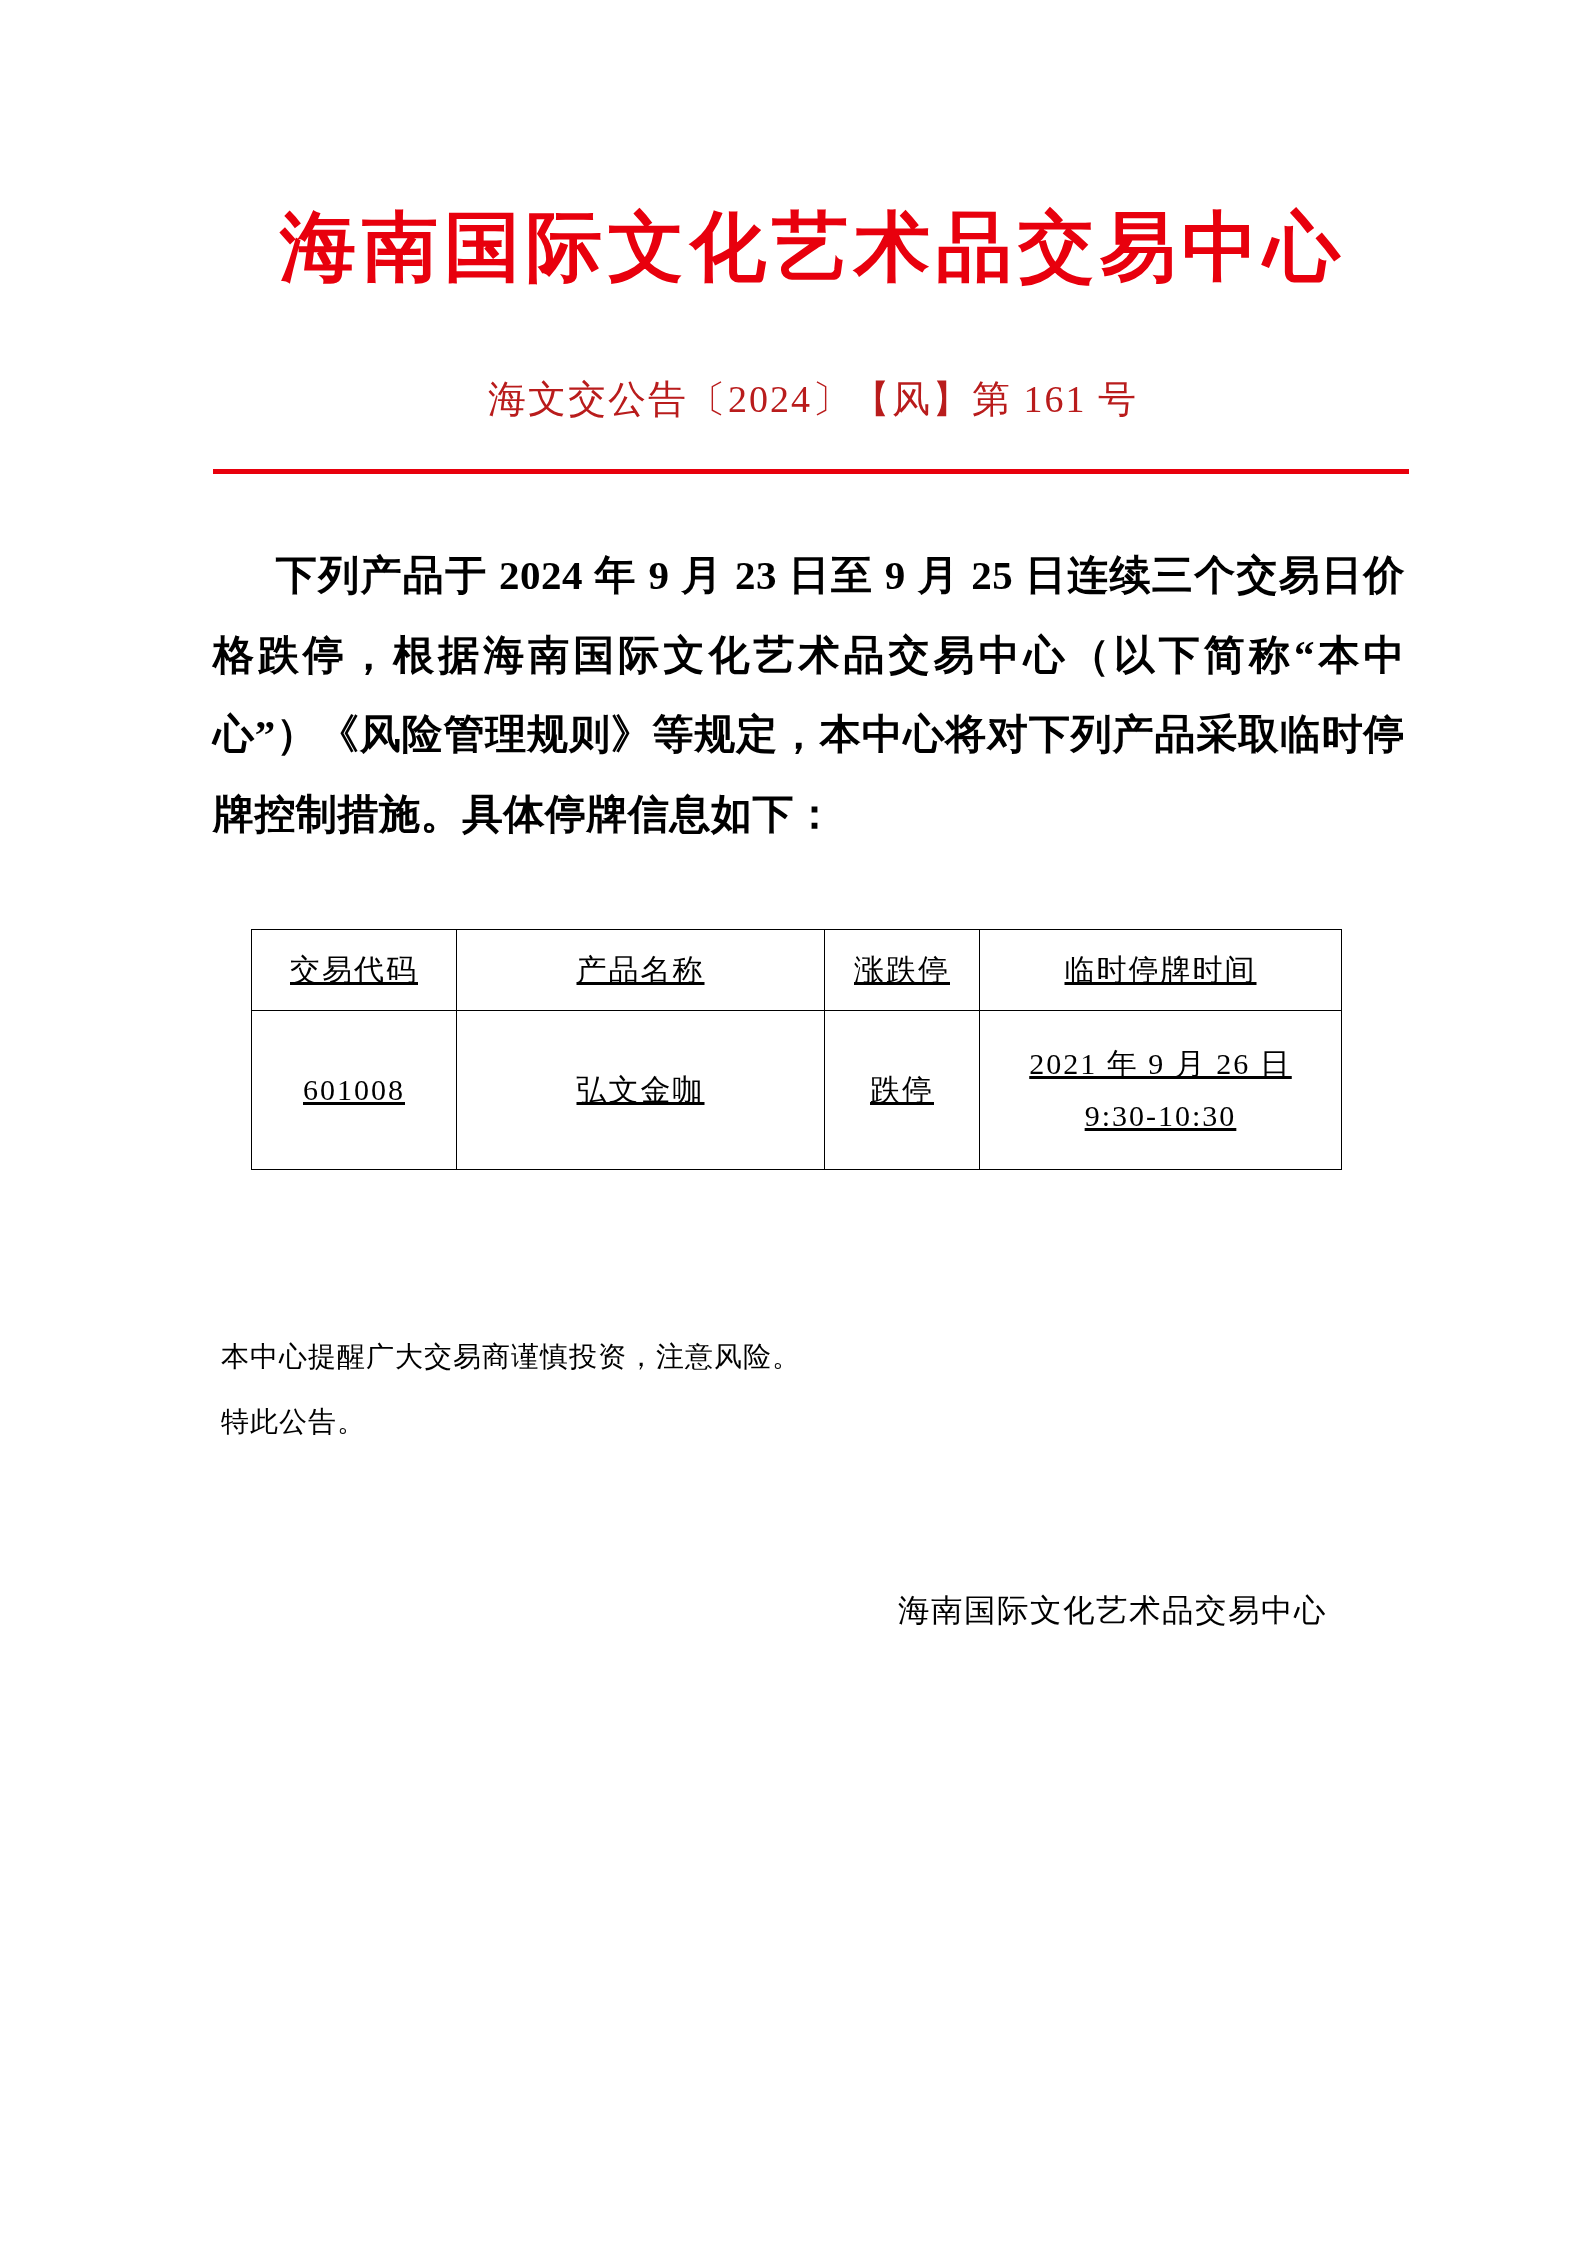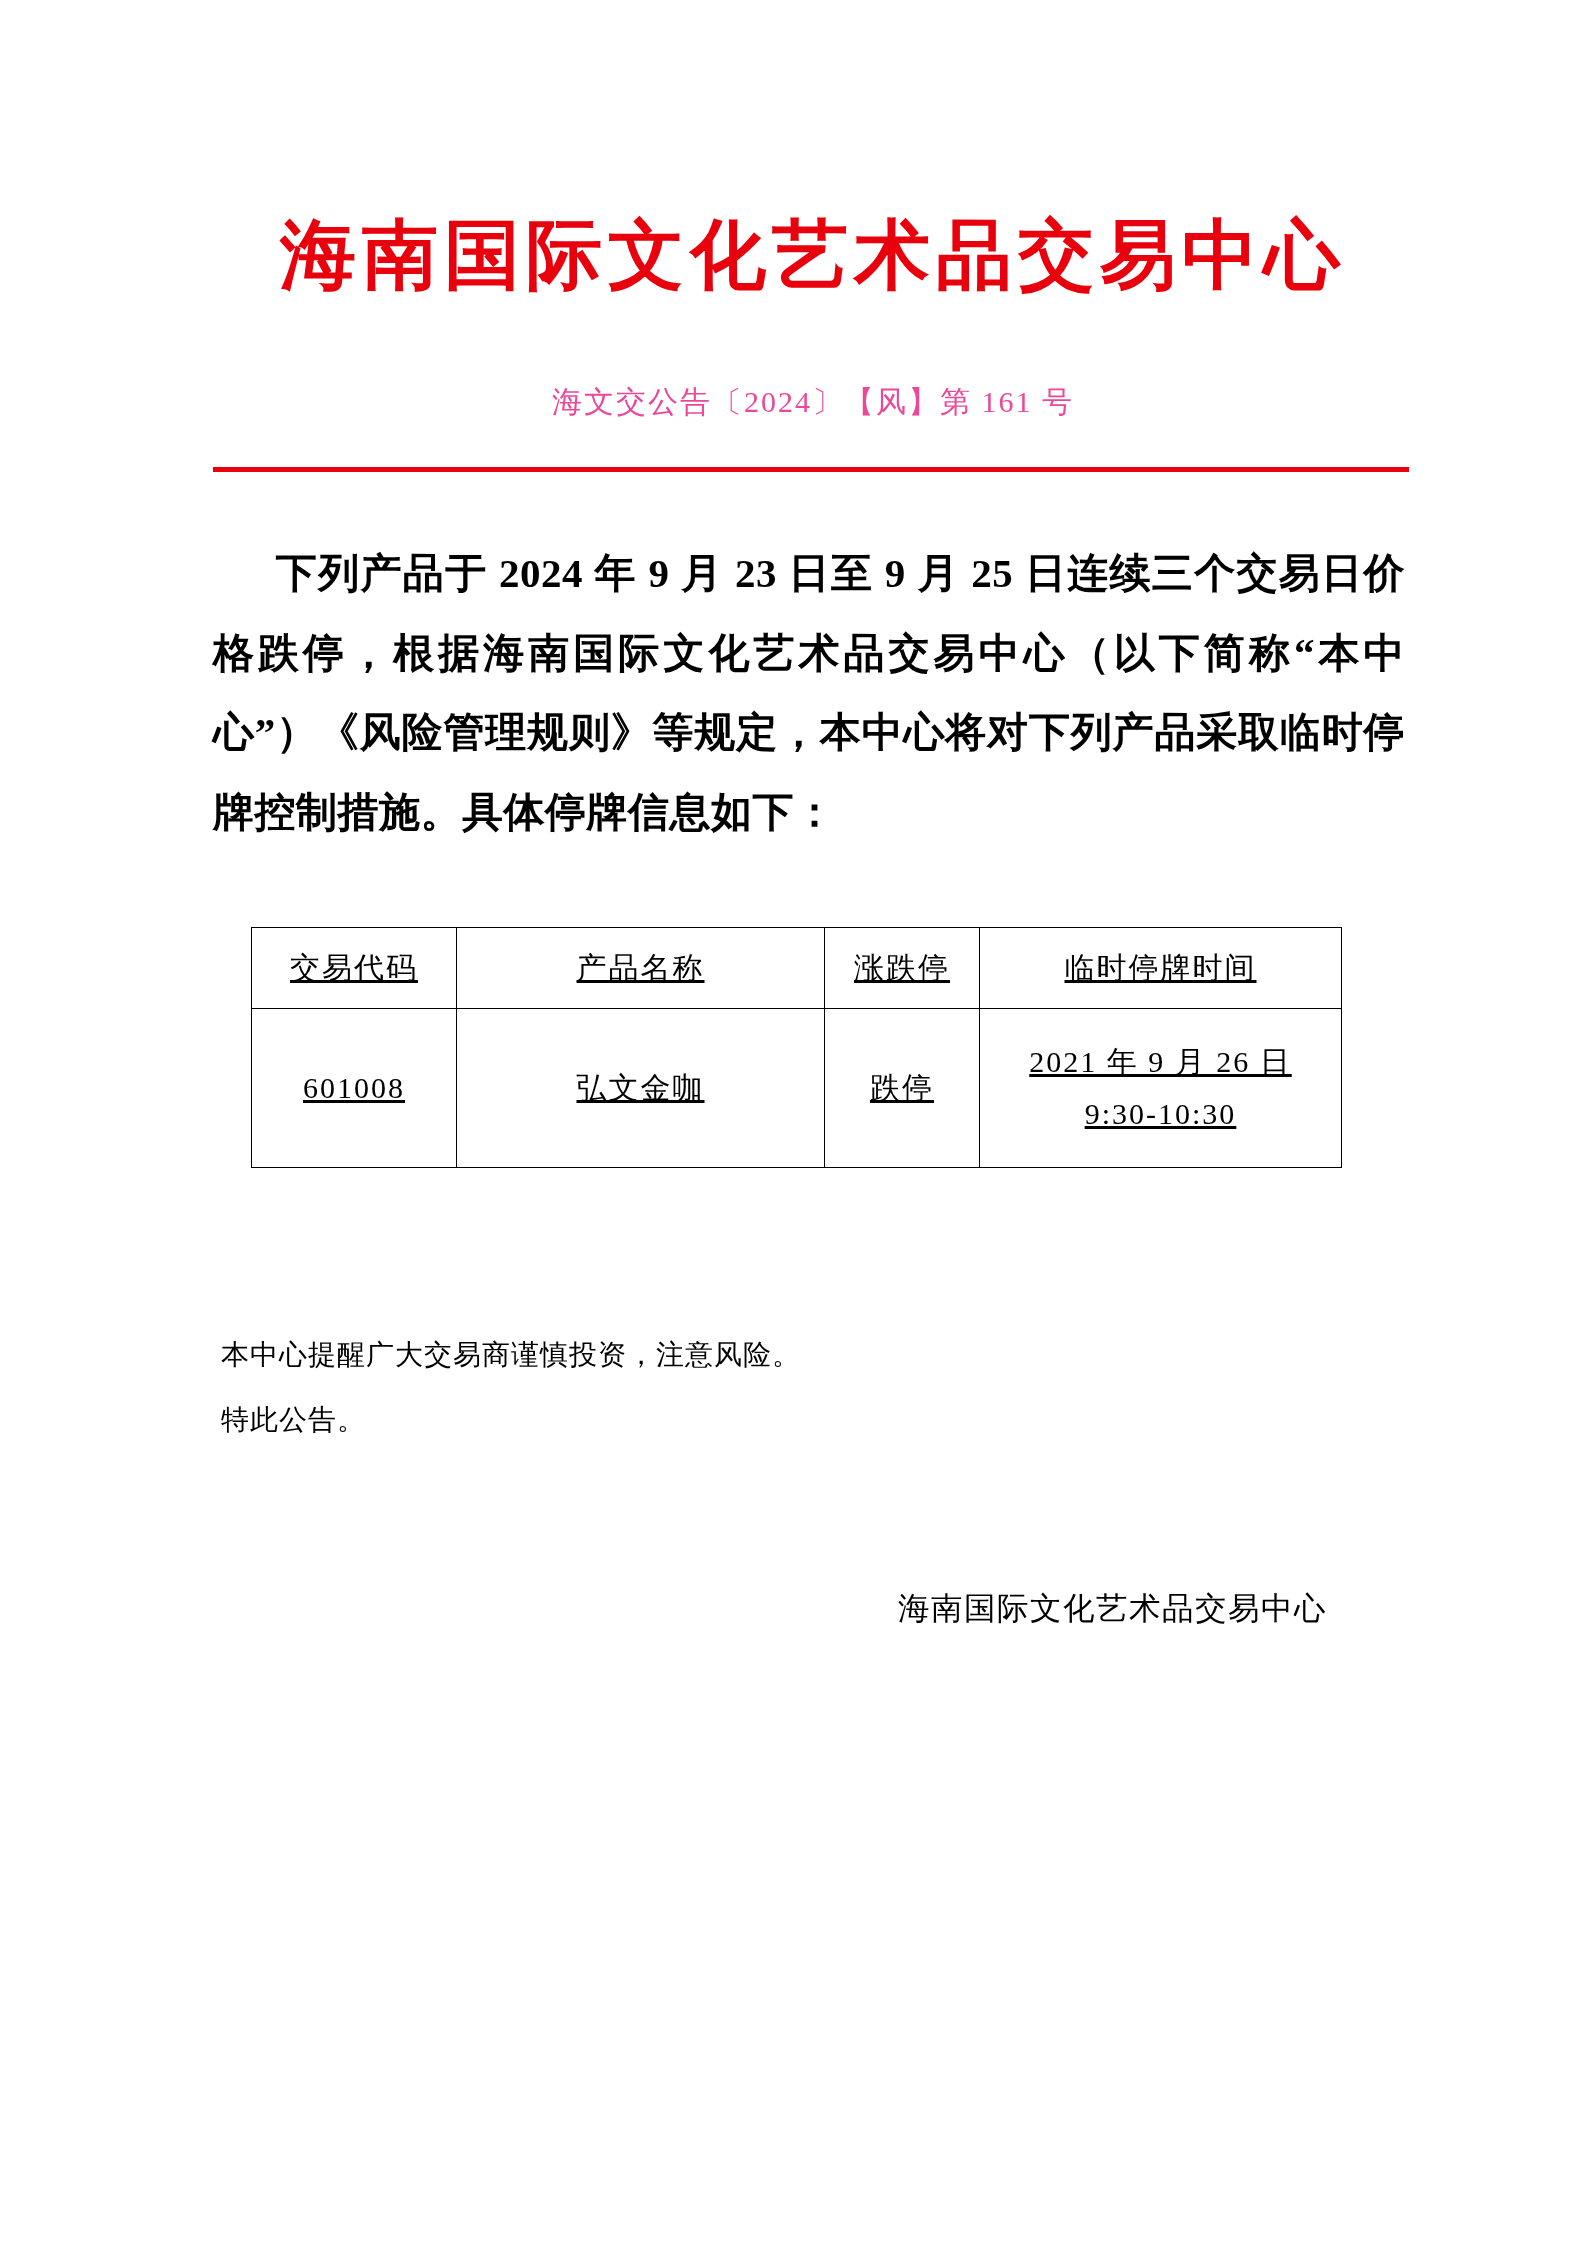--- a/index.html
+++ b/index.html
@@ -18,44 +18,44 @@
   .page {
     position: absolute;
     left: 0; top: 0;
     width: 1587px;
     height: 2245px;
     background: #fff;
   }
   .content {
     position: absolute;
     left: 213px;
-    top: 8px;
+    top: 0;
     width: 1200px;
   }
 
   
   .masthead {
     margin-top: 205px;
     text-align: center;
     color: #e8000d;
     font-family: "DejaVu Serif", "Liberation Serif", serif;
     font-weight: bold;
     font-size: 76px;
     letter-spacing: 6px;
     line-height: 1.1;
     white-space: nowrap;
   }
 
   
   .doc-number {
     margin-top: 85px;
     text-align: center;
-    font-size: 30px;
+    font-size: 38px;
     letter-spacing: 2px;
-    color: #ec4899;
+    color: #b91c1c;
   }
 
   
   .red-rule {
     margin-top: 44px;
     margin-left: 0px;
     width: 1196px;
     height: 5px;
     background: #e8000d;
   }

